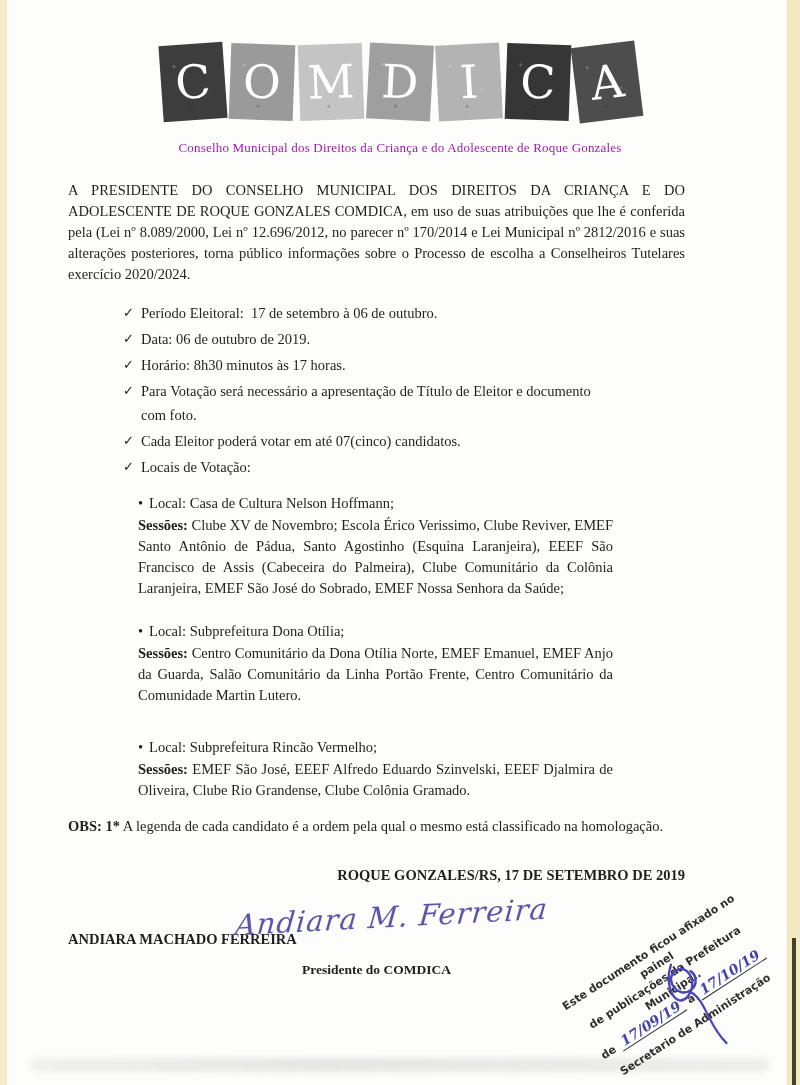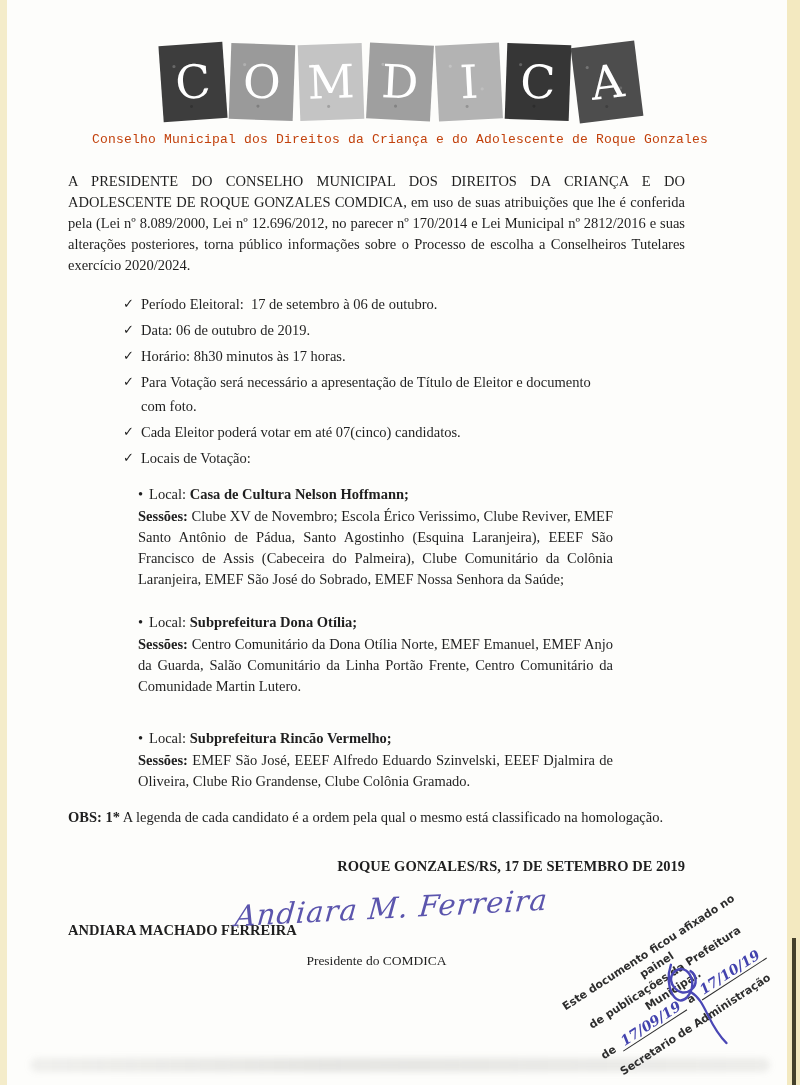--- a/index.html
+++ b/index.html
@@ -31,48 +31,48 @@
       radial-gradient(circle at 45% 82%, rgba(0,0,0,.18) 1px, transparent 2px);
   }
   .b0{background-color:#3d3d3d;transform:rotate(-4deg);}
   .b1{background-color:#9a9a9a;transform:rotate(2deg);}
   .b2{background-color:#c4c4c4;transform:rotate(-2deg);}
   .b3{background-color:#9f9f9f;transform:rotate(3deg);}
   .b4{background-color:#b3b3b3;transform:rotate(-3deg);}
   .b5{background-color:#363636;transform:rotate(2deg);}
   .b6{background-color:#4d4d4d;transform:rotate(-7deg);}
   .logo-caption{
-    margin-top:12px;font-family:Liberation Mono, monospace;font-size:13px;color:#c2410c;letter-spacing:.2px;
+    margin-top:20px;font-family:Liberation Serif, serif;font-size:13px;color:#a21caf;letter-spacing:.2px;
   }
   
   .content{padding:0 115px 0 68px;}
   .intro{margin:24px 0 0 0;font-size:14.5px;line-height:21px;text-align:justify;}
   ul.checklist{list-style:none;margin:16px 0 0 0;padding:0 0 0 55px;}
   ul.checklist li{
     display:flex;align-items:flex-start;font-size:14.5px;line-height:24px;margin-bottom:2px;
   }
   .check{width:18px;flex:0 0 18px;font-family:"DejaVu Sans",sans-serif;font-size:13px;color:#222;}
   .check-text{white-space:pre-wrap;max-width:462px;}
   .local-line{margin:14px 0 0 70px;font-size:14.5px;line-height:21px;}
   .local-line .bullet{margin-right:6px;}
-  .local-line b{font-weight:bold;}
+  .local-line b{font-weight:normal;}
   .sessions{margin:1px 0 0 70px;width:475px;font-size:14.5px;line-height:21px;text-align:justify;}
   .sessions b{font-weight:bold;}
   .gap2{margin-top:22px;}
   .gap3{margin-top:31px;}
   .obs{margin:15px 0 0 0;font-size:14.5px;line-height:20px;text-align:justify;}
   .obs b{font-weight:bold;}
   .dateline{margin-top:31px;text-align:right;font-weight:bold;font-size:14.5px;}
   .sig-script{
     margin:8px 0 0 30px;text-align:center;
     font-family:"DejaVu Serif",serif;font-style:italic;font-size:29px;color:#5b55ad;
     transform:rotate(-3deg) skewX(-8deg);letter-spacing:1px;height:36px;line-height:36px;
   }
   .signer-name{margin-top:-4px;font-weight:bold;font-size:14.5px;}
-  .signer-title{margin-top:1px;text-align:center;font-weight:normal;font-size:13.5px;}
+  .signer-title{margin-top:1px;text-align:center;font-weight:bold;font-size:13.5px;}
   
   .stamp{
     position:absolute;left:552px;top:938px;width:240px;
     transform:rotate(-33deg);transform-origin:50% 50%;
     text-align:center;color:#2e2e2e;
     font-family:"DejaVu Sans",sans-serif;font-size:11px;font-weight:bold;line-height:15px;
   }
   .stamp-dates{display:flex;justify-content:center;align-items:baseline;gap:5px;margin-top:1px;}
   .stamp-date{
     font-family:"DejaVu Serif",serif;font-style:italic;font-weight:bold;font-size:14px;

